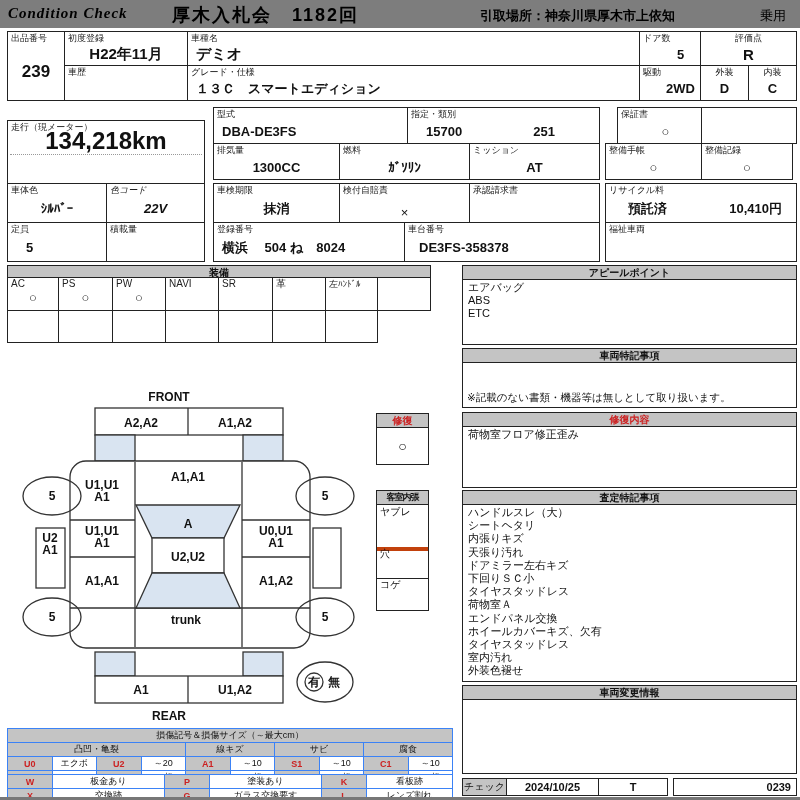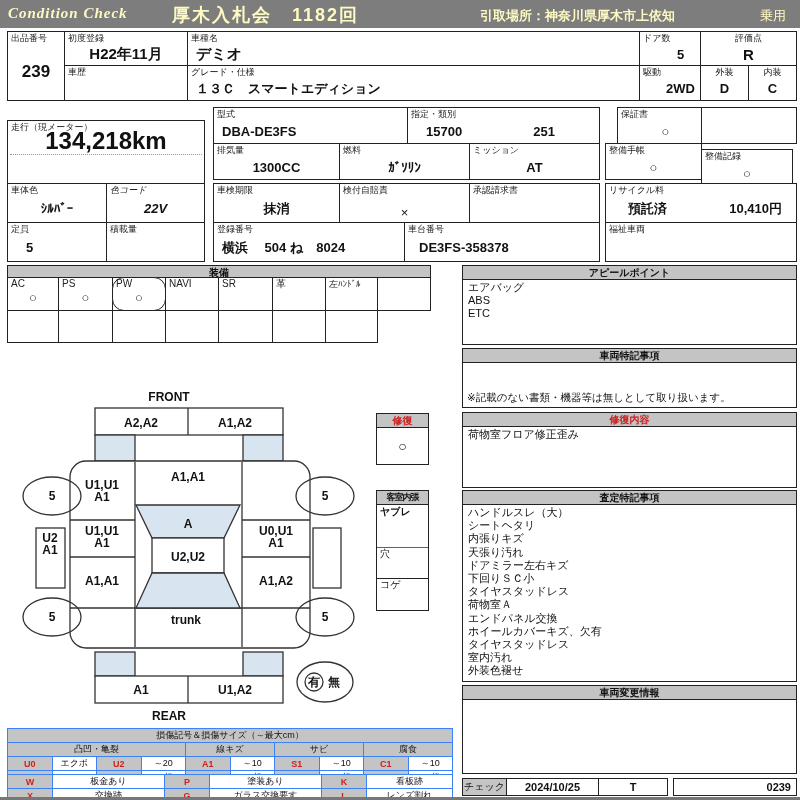--- a/index.html
+++ b/index.html
@@ -1,18 +1,18 @@
 <!DOCTYPE html>
 <html><head>
 <meta charset="utf-8">
 <style>
   html,body{margin:0;padding:0;background:#fff;}
   .sheet{position:relative;width:800px;height:800px;background:#fff;overflow:hidden;
          font-family:"Liberation Sans","DejaVu Sans",sans-serif;color:#111;}
-  .hbar{position:absolute;left:0;top:0;width:800px;height:28px;background:#7d7d7d;color:#fef9c3;}
+  .hbar{position:absolute;left:0;top:0;width:800px;height:28px;background:#7d7d7d;color:#000000;}
   .brand{position:absolute;left:8px;top:5px;font-family:"Liberation Serif","DejaVu Serif",serif;
          font-style:italic;font-weight:bold;font-size:15px;letter-spacing:1px;}
   .htitle{position:absolute;left:172px;top:3px;font-size:18px;font-weight:bold;letter-spacing:2px;}
   .hpick{position:absolute;left:480px;top:7px;font-size:13px;font-weight:bold;}
   .hclass{position:absolute;left:760px;top:7px;font-size:13px;}
   .cell{position:absolute;border:1px solid #222;background:#fff;box-sizing:border-box;}
   .lbl{position:absolute;top:1px;left:3px;font-size:9px;color:#222;white-space:nowrap;line-height:10px;}
   .lblc{position:absolute;top:1px;left:0;right:0;text-align:center;font-size:9px;line-height:10px;}
   .val{position:absolute;left:0;right:0;top:11px;bottom:0;display:flex;align-items:center;
        justify-content:center;font-weight:bold;font-size:13px;white-space:nowrap;}
@@ -116,21 +116,21 @@
   </div>
   <div class="cell" style="left:605px;top:107px;width:97px;height:37px;margin-left:12px;">
     <span class="lbl">保証書</span>
     <div class="val norm">○</div>
   </div>
   <div class="cell" style="left:701px;top:107px;width:96px;height:37px;"></div>
   <div class="cell" style="left:605px;top:143px;width:97px;height:37px;">
     <span class="lbl">整備手帳</span>
     <div class="val norm">○</div>
   </div>
-  <div class="cell" style="left:701px;top:149px;width:92px;height:37px;text-align:center;">
+  <div class="cell" style="left:701px;top:143px;width:92px;height:37px;text-align:center;">
     <span class="lbl">整備記録</span>
     <div class="val norm">○</div>
   </div>
 
   <div class="cell" style="left:7px;top:183px;width:100px;height:40px;">
     <span class="lbl">車体色</span>
     <div class="val">ｼﾙﾊﾞｰ</div>
   </div>
   <div class="cell" style="left:106px;top:183px;width:99px;height:40px;font-style:italic;">
     <span class="lbl">色コード</span>
@@ -178,21 +178,21 @@
 
   <div class="cell sec-hdr" style="left:7px;top:265px;width:424px;height:13px;border-bottom:1px solid #222;">装備</div>
   <div class="cell" style="left:7px;top:277px;width:52px;height:34px;">
       <span class="lbl" style="font-size:10px;">AC</span>
       <div class="eq-mark">○</div>
     </div>
   <div class="cell" style="left:58px;top:277px;width:55px;height:34px;">
       <span class="lbl" style="font-size:10px;">PS</span>
       <div class="eq-mark">○</div>
     </div>
-  <div class="cell" style="left:112px;top:277px;width:54px;height:34px;border-radius:12px;">
+  <div class="cell" style="left:112px;top:277px;width:54px;height:34px;">
       <span class="lbl" style="font-size:10px;">PW</span>
       <div class="eq-mark">○</div>
     </div>
   <div class="cell" style="left:165px;top:277px;width:54px;height:34px;">
       <span class="lbl" style="font-size:10px;">NAVI</span>
       <div class="eq-mark"></div>
     </div>
   <div class="cell" style="left:218px;top:277px;width:55px;height:34px;">
       <span class="lbl" style="font-size:10px;">SR</span>
       <div class="eq-mark"></div>
@@ -325,21 +325,21 @@
     <text x="334" y="298" font-size="11">無</text>
   </svg>
 
   <div class="sec" style="left:376px;top:413px;width:53px;height:52px;">
     <div class="sec-hdr red">修復</div>
     <div style="position:absolute;left:0;right:0;top:13px;bottom:0;display:flex;align-items:center;justify-content:center;font-size:14px;">○</div>
   </div>
 
   <div class="sec" style="left:376px;top:490px;width:53px;height:121px;">
     <div class="sec-hdr" style="font-size:9px;letter-spacing:-1px;">客室内張</div>
-    <div style="position:absolute;left:0;right:0;top:13px;height:41px;border-bottom:1px solid #c2410c;font-size:10px;padding:1px 3px;font-weight:bold;">ヤブレ</div>
+    <div style="position:absolute;left:0;right:0;top:13px;height:41px;border-bottom:4px solid #c2410c;font-size:10px;padding:1px 3px;">ヤブレ</div>
     <div style="position:absolute;left:0;right:0;top:55px;height:30px;border-bottom:1px solid #222;font-size:10px;padding:1px 3px;">穴</div>
     <div style="position:absolute;left:0;right:0;top:86px;height:34px;font-size:10px;padding:1px 3px;">コゲ</div>
   </div>
 
   <table class="lg" style="left:7px;top:728px;width:446px;">
     <tbody>
         <tr>
           <td colspan="10" class="gray" style="height:10px;">損傷記号＆損傷サイズ（～最大cm）</td>
         </tr>
     <tr>

